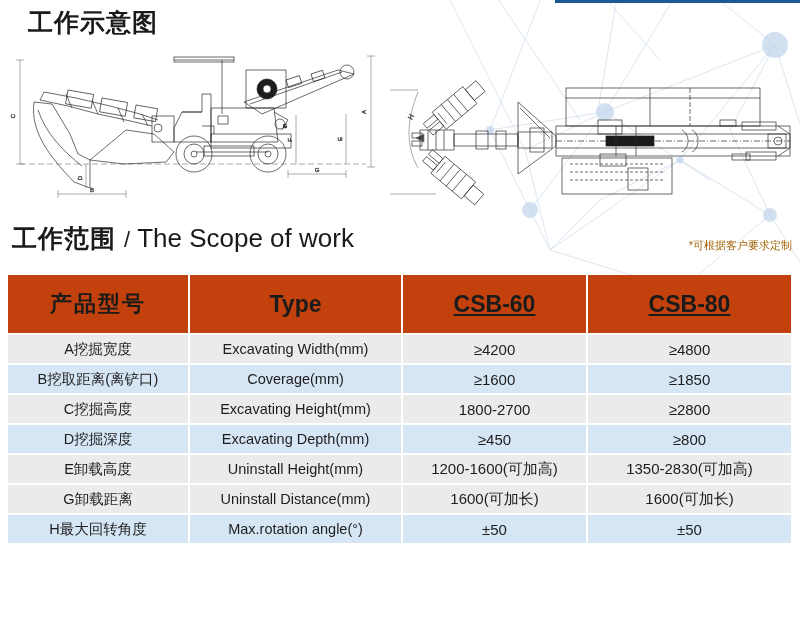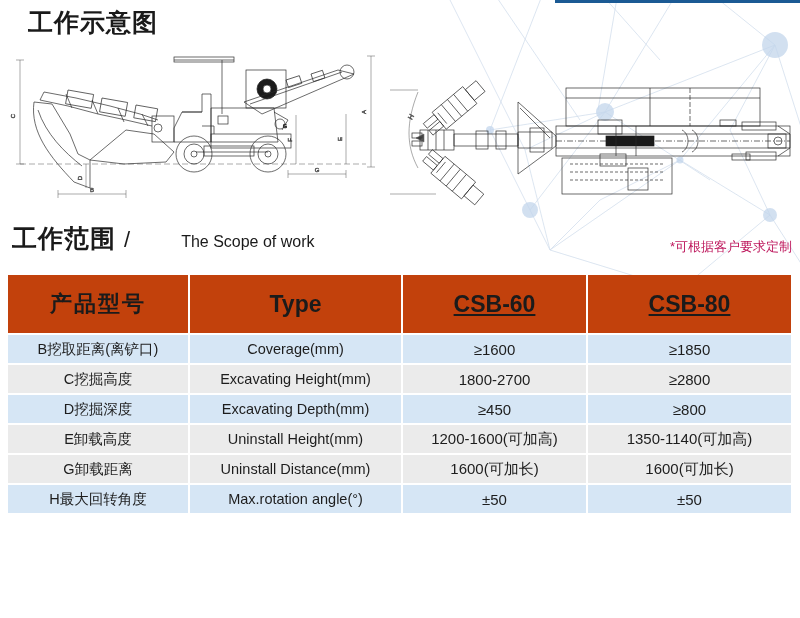--- a/index.html
+++ b/index.html
@@ -82,31 +82,30 @@
     letter-spacing: 1px;
     text-align: center;
   }
   .scope-slash {
     font-size: 22px;
     color: #1a1a1a;
     margin: 0 7px 0 8px;
     font-weight: 300;
   }
   .scope-en {
-    font-size: 16px;
+    font-size: 26px;
     color: #1a1a1a;
     letter-spacing: 0px;
-    margin-left: 44px;
   }
   .custom-note {
     position: absolute;
     right: 8px;
     top: 238px;
-    font-size: 13px;
-    color: #be185d;
+    font-size: 11px;
+    color: #a16207;
     z-index: 4;
     white-space: nowrap;
   }
 
   
   .spec-table {
     position: absolute;
     left: 8px;
     top: 275px;
     width: 783px;
@@ -389,20 +388,26 @@
   </colgroup>
   <thead>
     <tr>
       <th class="h-cn">产品型号</th>
       <th class="h-en">Type</th>
       <th class="h-model">CSB-60</th>
       <th class="h-model">CSB-80</th>
     </tr>
   </thead>
   <tbody>
+    <tr class="odd">
+      <td class="label-cn">A挖掘宽度</td>
+      <td class="label-en">Excavating Width(mm)</td>
+      <td class="val">≥4200</td>
+      <td class="val">≥4800</td>
+    </tr>
     <tr class="even">
       <td class="label-cn">B挖取距离(离铲口)</td>
       <td class="label-en">Coverage(mm)</td>
       <td class="val">≥1600</td>
       <td class="val">≥1850</td>
     </tr>
     <tr class="odd">
       <td class="label-cn">C挖掘高度</td>
       <td class="label-en">Excavating Height(mm)</td>
       <td class="val">1800-2700</td>
@@ -411,21 +416,21 @@
     <tr class="even">
       <td class="label-cn">D挖掘深度</td>
       <td class="label-en">Excavating Depth(mm)</td>
       <td class="val">≥450</td>
       <td class="val">≥800</td>
     </tr>
     <tr class="odd">
       <td class="label-cn">E卸载高度</td>
       <td class="label-en">Uninstall Height(mm)</td>
       <td class="val">1200-1600(可加高)</td>
-      <td class="val">1350-1140(可加高)</td>
+      <td class="val">1350-2830(可加高)</td>
     </tr>
     <tr class="odd">
       <td class="label-cn">G卸载距离</td>
       <td class="label-en">Uninstall Distance(mm)</td>
       <td class="val">1600(可加长)</td>
       <td class="val">1600(可加长)</td>
     </tr>
     <tr class="even">
       <td class="label-cn">H最大回转角度</td>
       <td class="label-en">Max.rotation angle(°)</td>

